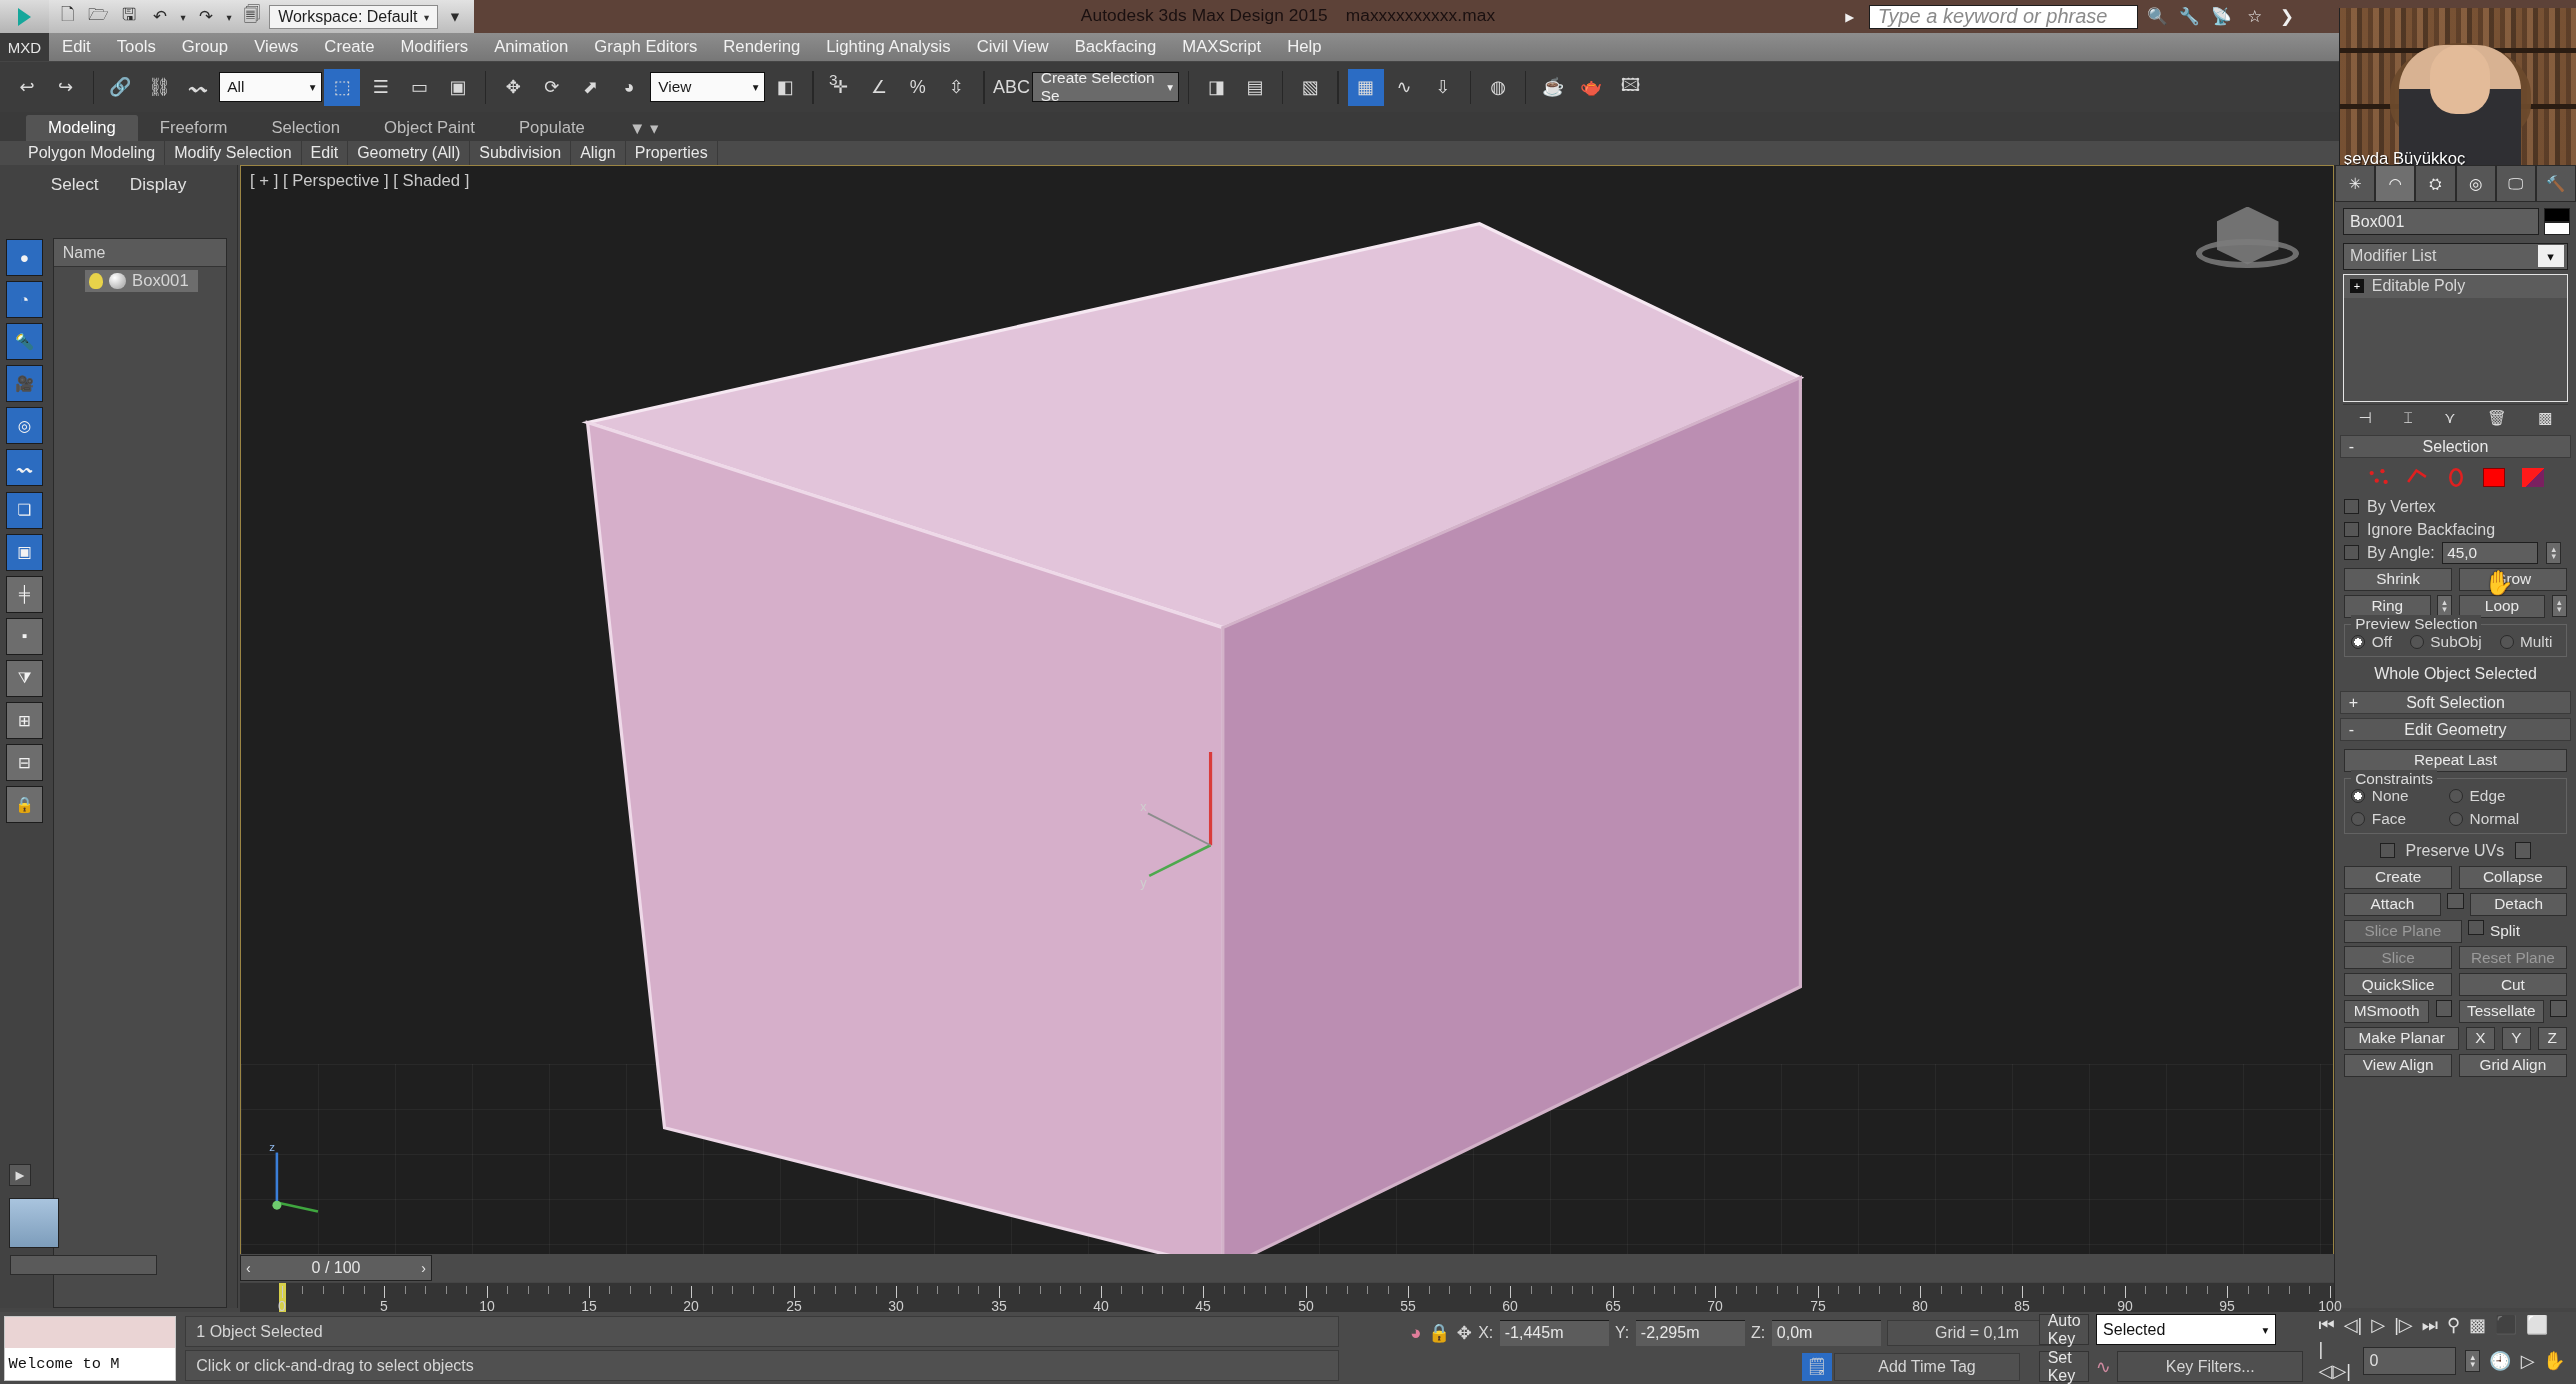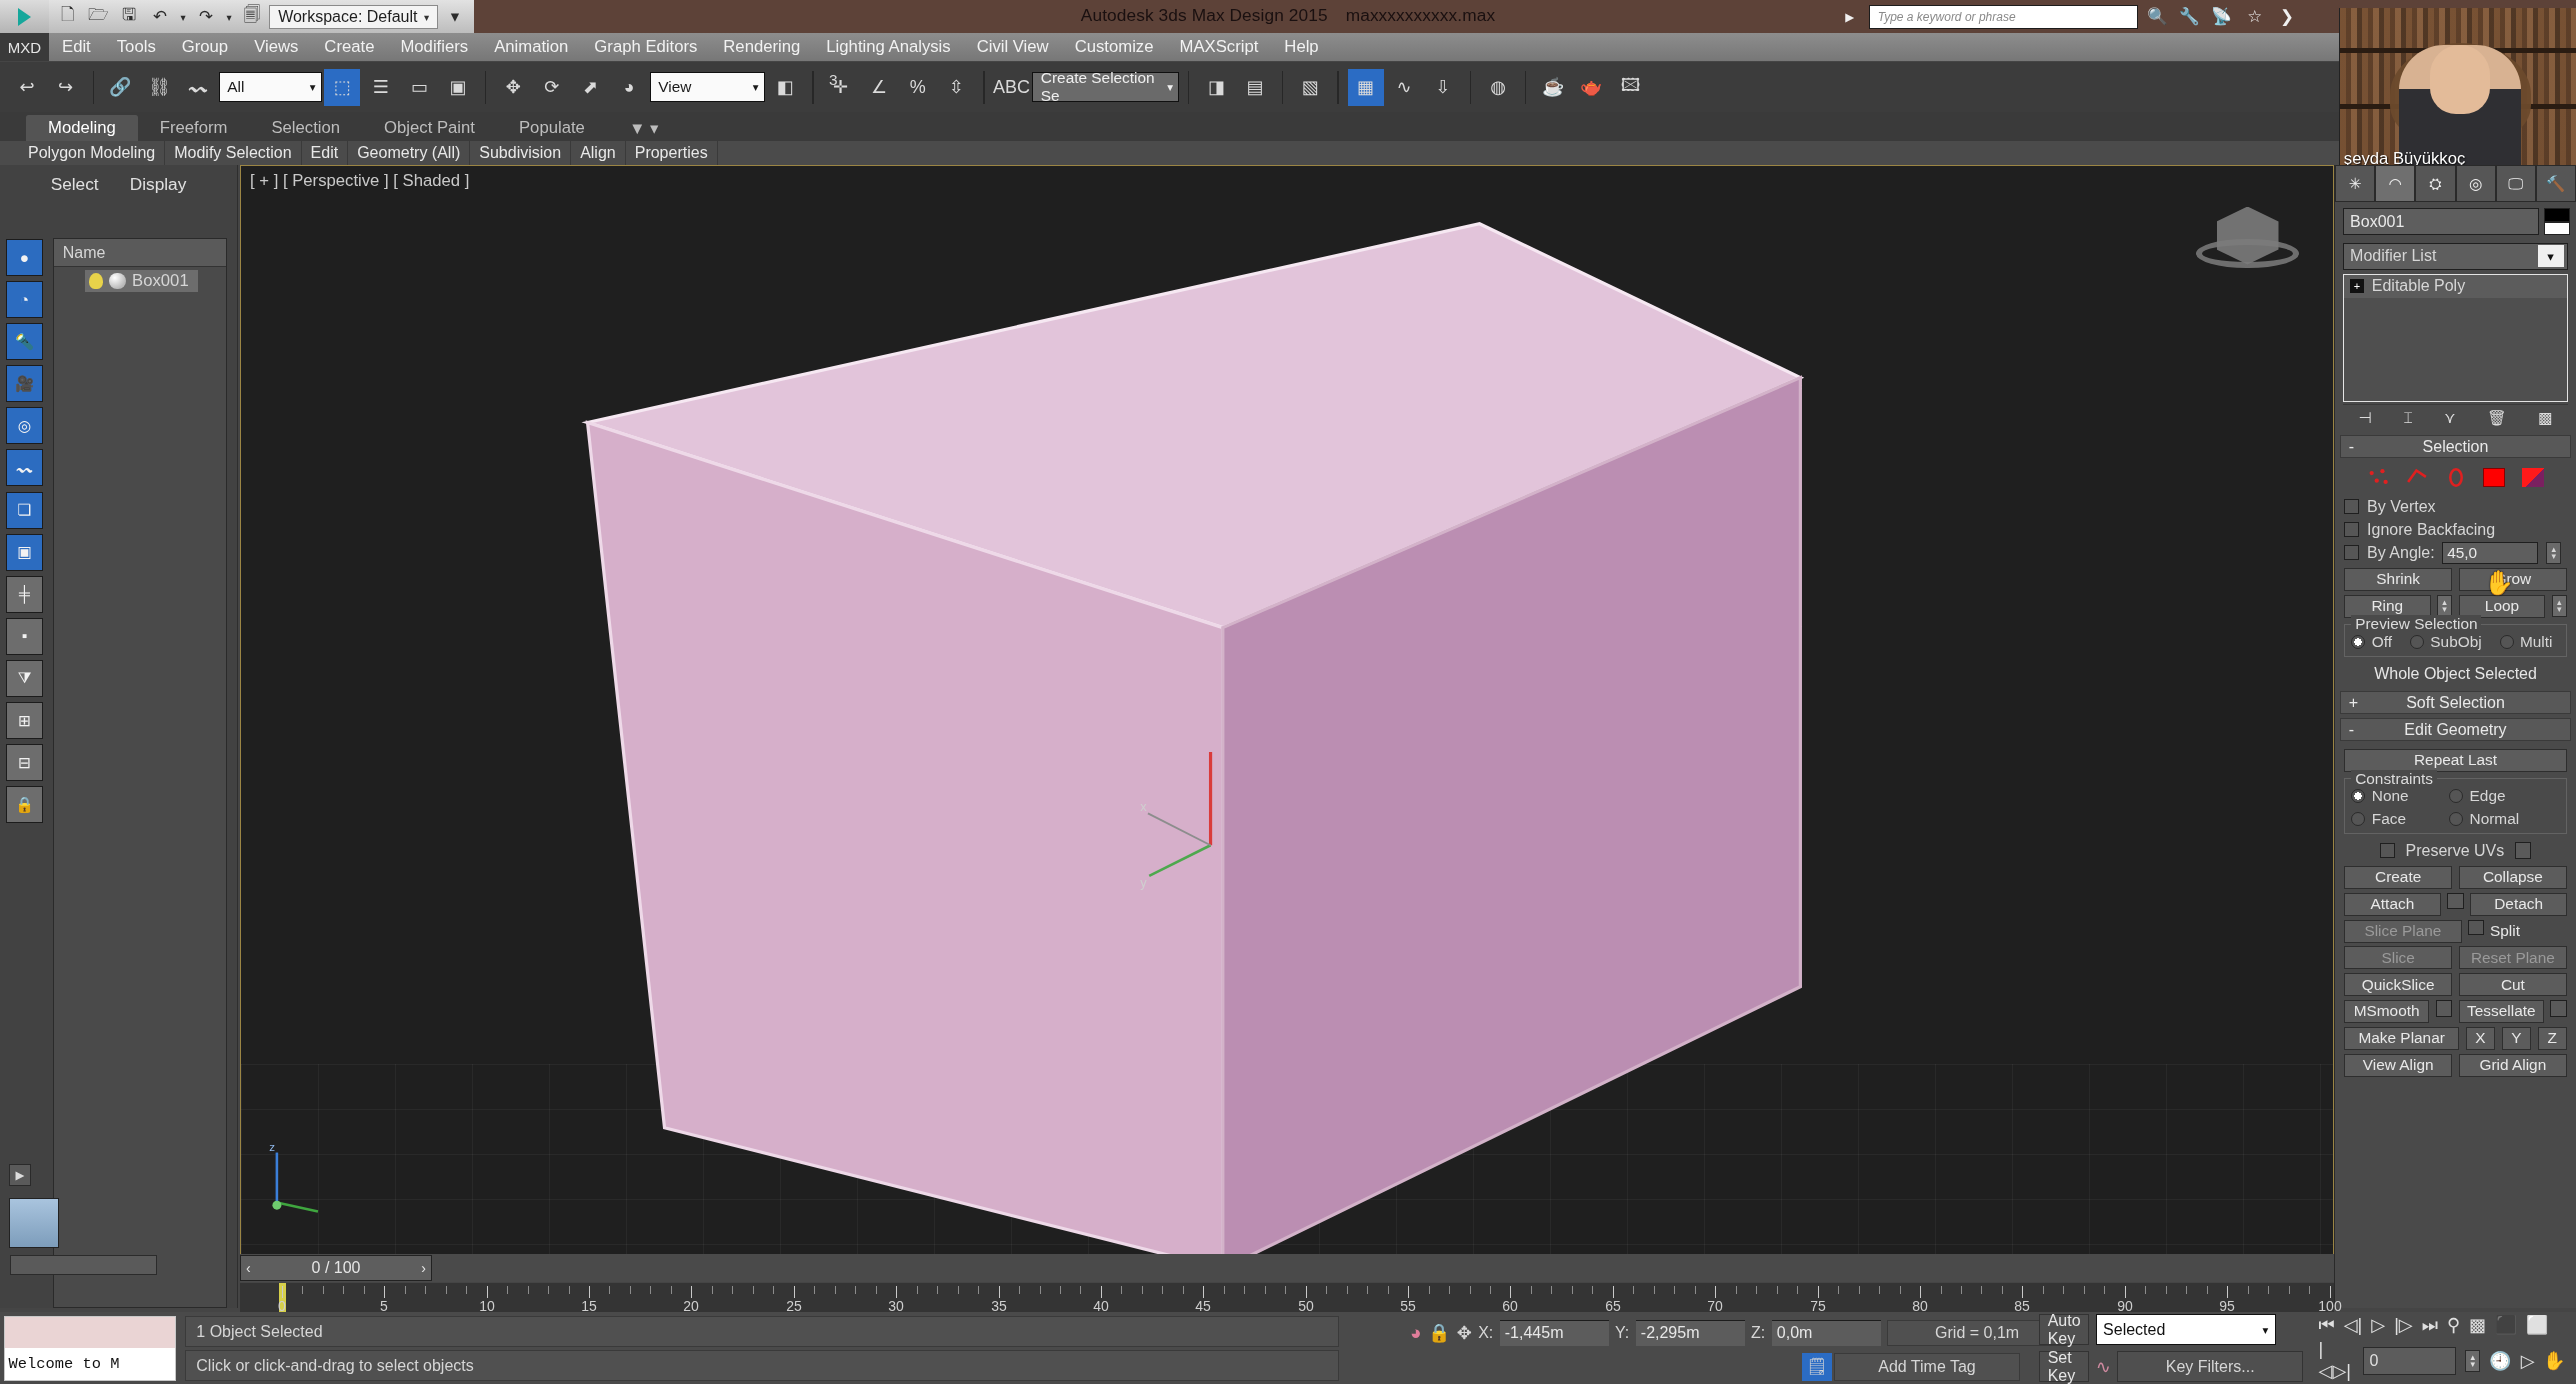--- a/index.html
+++ b/index.html
@@ -22,21 +22,21 @@
            color:#2c2c2c; font-size:16.7px; }
   .wsbox { background:#f4f4f4; border:0.6px solid #8a8a8a; color:#1e1e1e;
            height:24px; display:flex;align-items:center;padding:0 7.7px; font-size:16px; }
   .caret { font-size:10.3px; color:#333; margin-left:6.4px;}
   .title-text { position:absolute; left:0; right:0; top:5.1px; text-align:center;
                 color:#1a1010; font-size:17.3px; letter-spacing:0.1px; }
   .title-text span{ margin:0 9px; }
   .searchwrap { position:absolute; right:276px; top:3.8px; height:26px;
                 display:flex; align-items:center; gap:6.4px; }
   .searchfield { width:269px; height:24px; background:#fff; border:1.3px solid #1c1c1c;
-                 color:#8a8a8a; font-style:italic; font-size:12px;
+                 color:#8a8a8a; font-style:italic; font-size:20px;
                  display:flex;align-items:center;padding:0 7.7px; }
   .ticon { width:26px;height:24px;display:flex;align-items:center;justify-content:center;
            color:#f0f0f0; font-size:16.7px;}
 
   
   .menubar { position:absolute; left:0; top:33px; width:2576px; height:28px;
              background:linear-gradient(180deg,#8d8d8d,#777); display:flex; align-items:center; }
   .mxd { width:49px;height:28px;background:#3a3a3a;color:#e5e5e5;font-size:15px;
          display:flex;align-items:center;justify-content:center;}
   .menuitem { padding:0 13px; height:28px; display:flex;align-items:center;
@@ -297,21 +297,21 @@
     <div class="menuitem">Tools</div>
     <div class="menuitem">Group</div>
     <div class="menuitem">Views</div>
     <div class="menuitem">Create</div>
     <div class="menuitem">Modifiers</div>
     <div class="menuitem">Animation</div>
     <div class="menuitem">Graph Editors</div>
     <div class="menuitem">Rendering</div>
     <div class="menuitem">Lighting Analysis</div>
     <div class="menuitem">Civil View</div>
-    <div class="menuitem">Customize</div>
+    <div class="menuitem">Backfacing</div>
     <div class="menuitem">MAXScript</div>
     <div class="menuitem">Help</div>
   </div>
 
   <div class="toolbar">
     <div class="tbtn">↩</div>
     <div class="tbtn">↪</div>
     <div class="tsep"></div>
     <div class="tbtn">🔗</div>
     <div class="tbtn">⛓</div>

